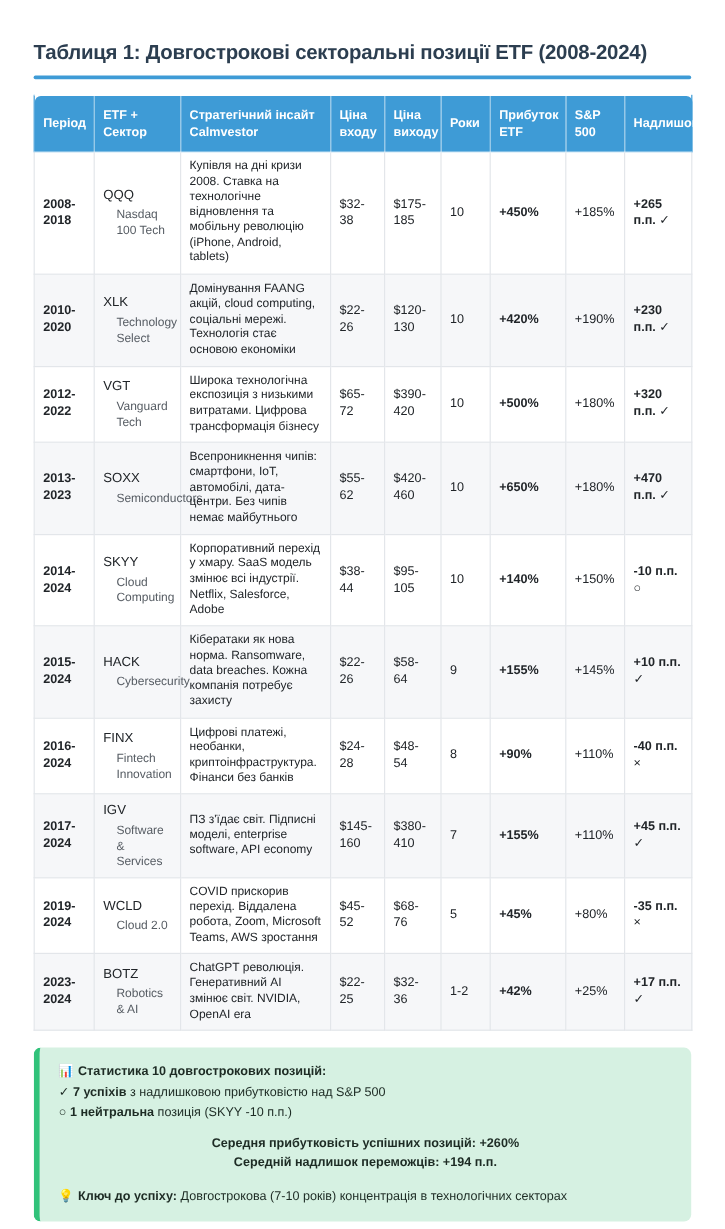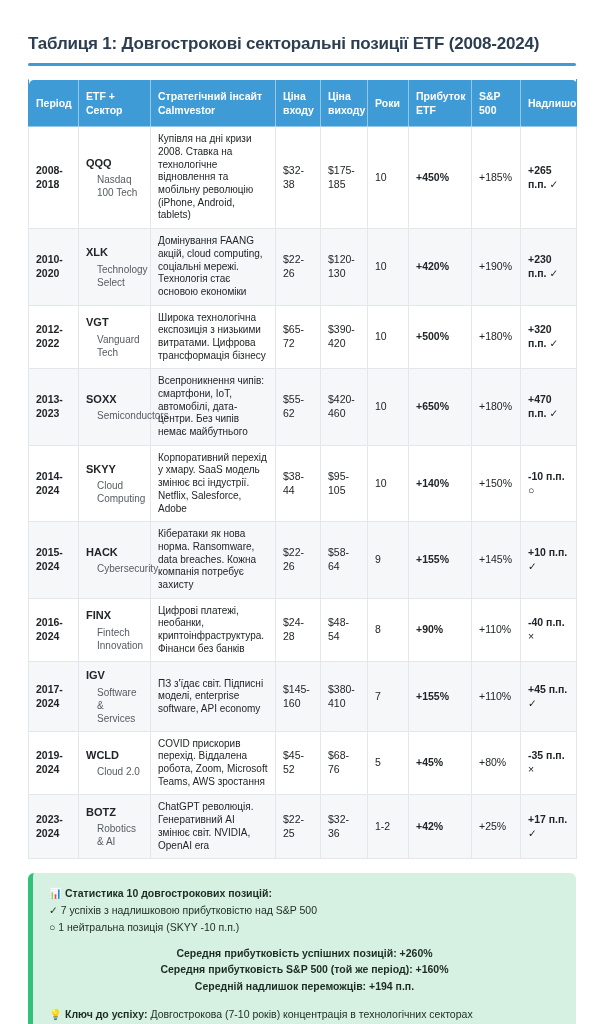--- a/index.html
+++ b/index.html
@@ -33,37 +33,37 @@
   }
   thead th:first-child { border-top-left-radius: 5px; border-left-color: var(--accent); }
   thead th:last-child  { border-top-right-radius: 5px; border-right-color: var(--accent); }
   tbody td {
     border: 1px solid #e3e6ea;
     padding: 6px 7px; font-size: 10.5px; line-height: 1.3;
     vertical-align: middle; background: #ffffff;
   }
   tbody tr:nth-child(even) td { background: #f6f7f9; }
   .c-period { font-weight: bold; }
-  .ticker { font-weight: bold; font-size: 11px; margin-bottom: 3px; }
+  .ticker { font-weight: normal; font-size: 11px; margin-bottom: 3px; }
   .sector { font-size: 10px; color: #565c63; line-height: 1.3; margin-left: 11px; }
   .c-insight { font-size: 10px; line-height: 1.27; }
   .c-bold { font-weight: bold; }
   .c-excess .val { font-weight: bold; }
   .c-excess .mark { font-weight: normal; }
 
   .summary {
     margin-top: 14px;
     background: var(--summary_bg);
     border-left: 5px solid var(--summary_border);
     border-radius: 6px;
     padding: 12px 16px;
     font-size: 10.5px; line-height: 1.6; color: #1d2b24;
   }
   .s-title { font-weight: bold; }
-  .s-item .b { font-weight: normal; }
+  .s-item .b { font-weight: bold; }
   .s-stats { margin-top: 9px; text-align: center; }
   .s-stat { font-weight: bold; }
   .s-key { margin-top: 11px; }
   .s-key .b { font-weight: bold; }
 </style>
 </head>
 <body>
 
 <div class="page">
   <h1 class="title">Таблиця 1: Довгострокові секторальні позиції ETF (2008-2024)</h1>
@@ -237,19 +237,18 @@
       </tr>
     </tbody>
   </table>
 
   <div class="summary">
     <div class="s-title"><span>📊</span> <span>Статистика 10 довгострокових позицій:</span></div>
     <div class="s-item"><span class="mark">✓</span> <span class="b">7 успіхів</span> <span>з надлишковою прибутковістю над S&amp;P 500</span></div>
     <div class="s-item"><span class="mark">○</span> <span class="b">1 нейтральна</span> <span>позиція (SKYY -10 п.п.)</span></div>
     <div class="s-stats">
       <div class="s-stat">Середня прибутковість успішних позицій: +260%</div>
-      <div class="s-stat">Середня прибутковість S&amp;P 500 (той же період): +160%</div>
       <div class="s-stat">Середній надлишок переможців: +194 п.п.</div>
     </div>
     <div class="s-key"><span>💡</span> <span class="b">Ключ до успіху:</span> <span>Довгострокова (7-10 років) концентрація в технологічних секторах</span></div>
   </div>
 
 </div>
 
 </body></html>

